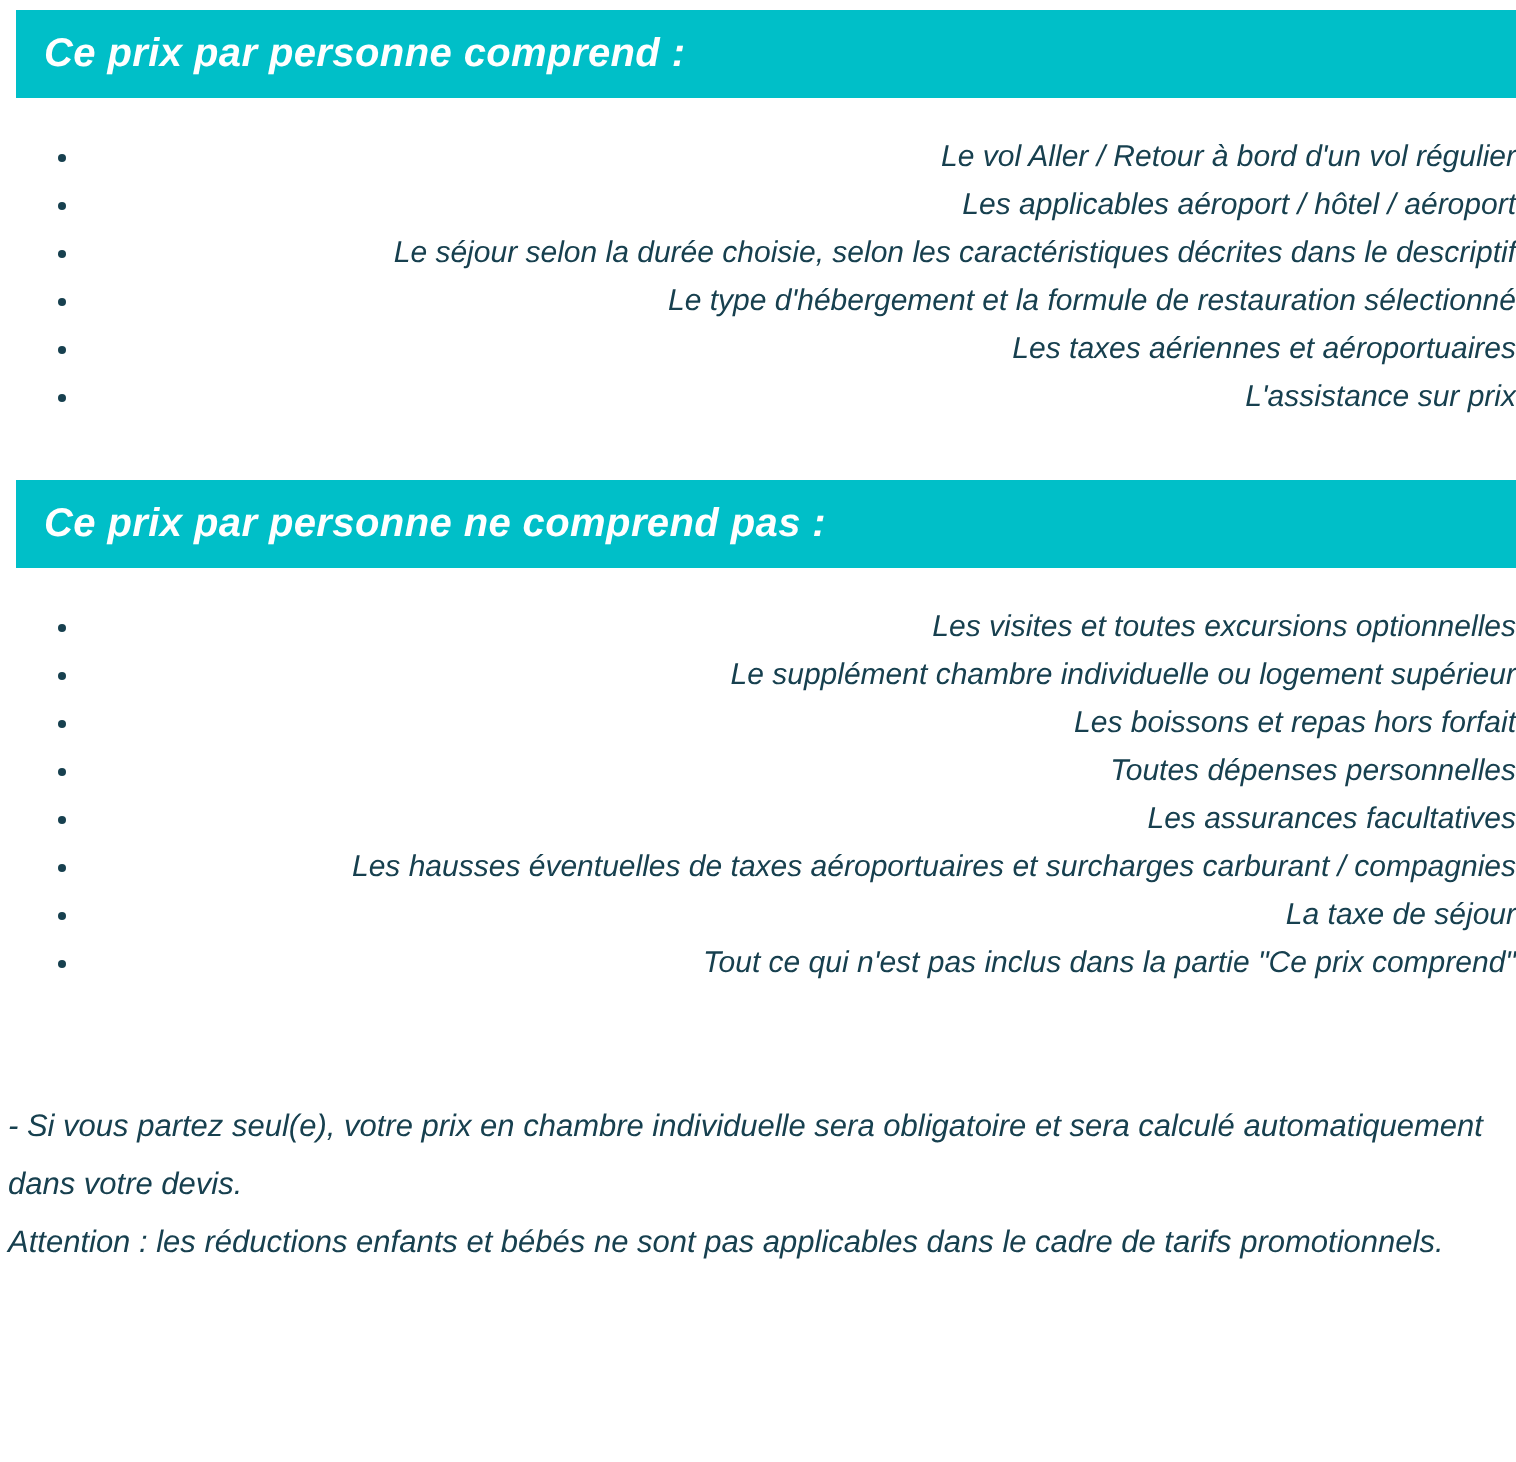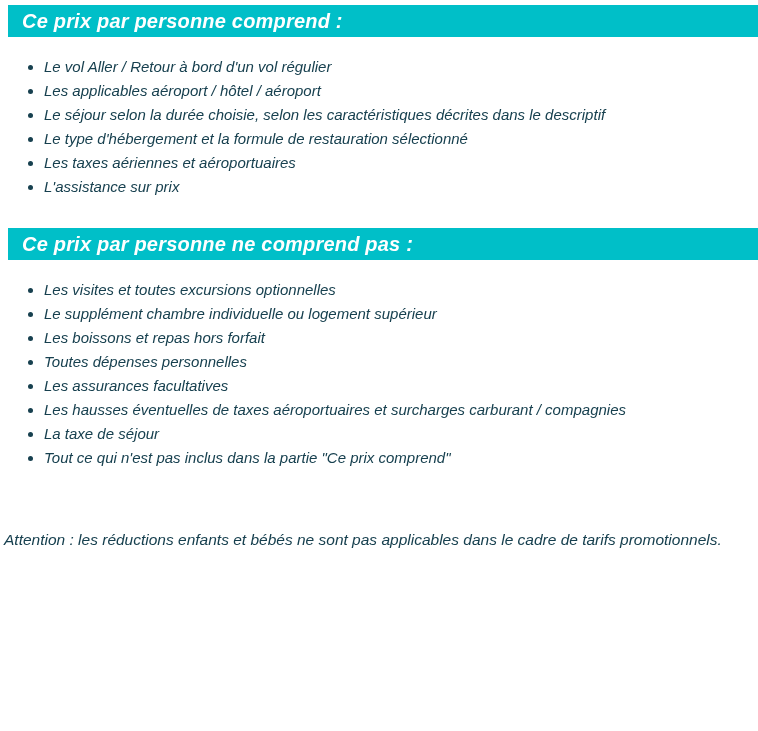--- a/index.html
+++ b/index.html
@@ -15,39 +15,40 @@
     overflow: hidden;
   }
   .page {
     width: 758px;
     box-sizing: border-box;
     padding-top: 5px;
   }
   .banner {
     background: #00bfc8;
     margin-left: 8px;
-    height: 32px;
+    height: 44px;
     display: flex;
     align-items: center;
     box-sizing: border-box;
   }
   .banner h2 {
     margin: 0;
     padding: 0 0 0 14px;
     font-size: 20px;
     font-weight: bold;
     font-style: italic;
     color: #ffffff;
     letter-spacing: 0.2px;
     white-space: nowrap;
   }
   ul.bullets {
     margin: 18px 0 0 0;
     padding: 0 0 0 44px;
     list-style: disc;
+    text-align: right;
   }
   ul.bullets li {
     font-size: 15px;
     font-style: italic;
     line-height: 24px;
     color: #17404f;
   }
   .section-included ul.bullets {
     margin-bottom: 0;
   }
@@ -99,17 +100,18 @@
         <li>Toutes dépenses personnelles</li>
         <li>Les assurances facultatives</li>
         <li>Les hausses éventuelles de taxes aéroportuaires et surcharges carburant / compagnies</li>
         <li>La taxe de séjour</li>
         <li>Tout ce qui n'est pas inclus dans la partie "Ce prix comprend"</li>
       </ul>
   </div>
 
   <div class="section section-notes">
     <div class="paragraphs">
+        <p>- Si vous partez seul(e), votre prix en chambre individuelle sera obligatoire et sera calculé automatiquement dans votre devis.</p>
         <p>Attention : les réductions enfants et bébés ne sont pas applicables dans le cadre de tarifs promotionnels.</p>
       </div>
   </div>
 
 </div>
 
 </body></html>

